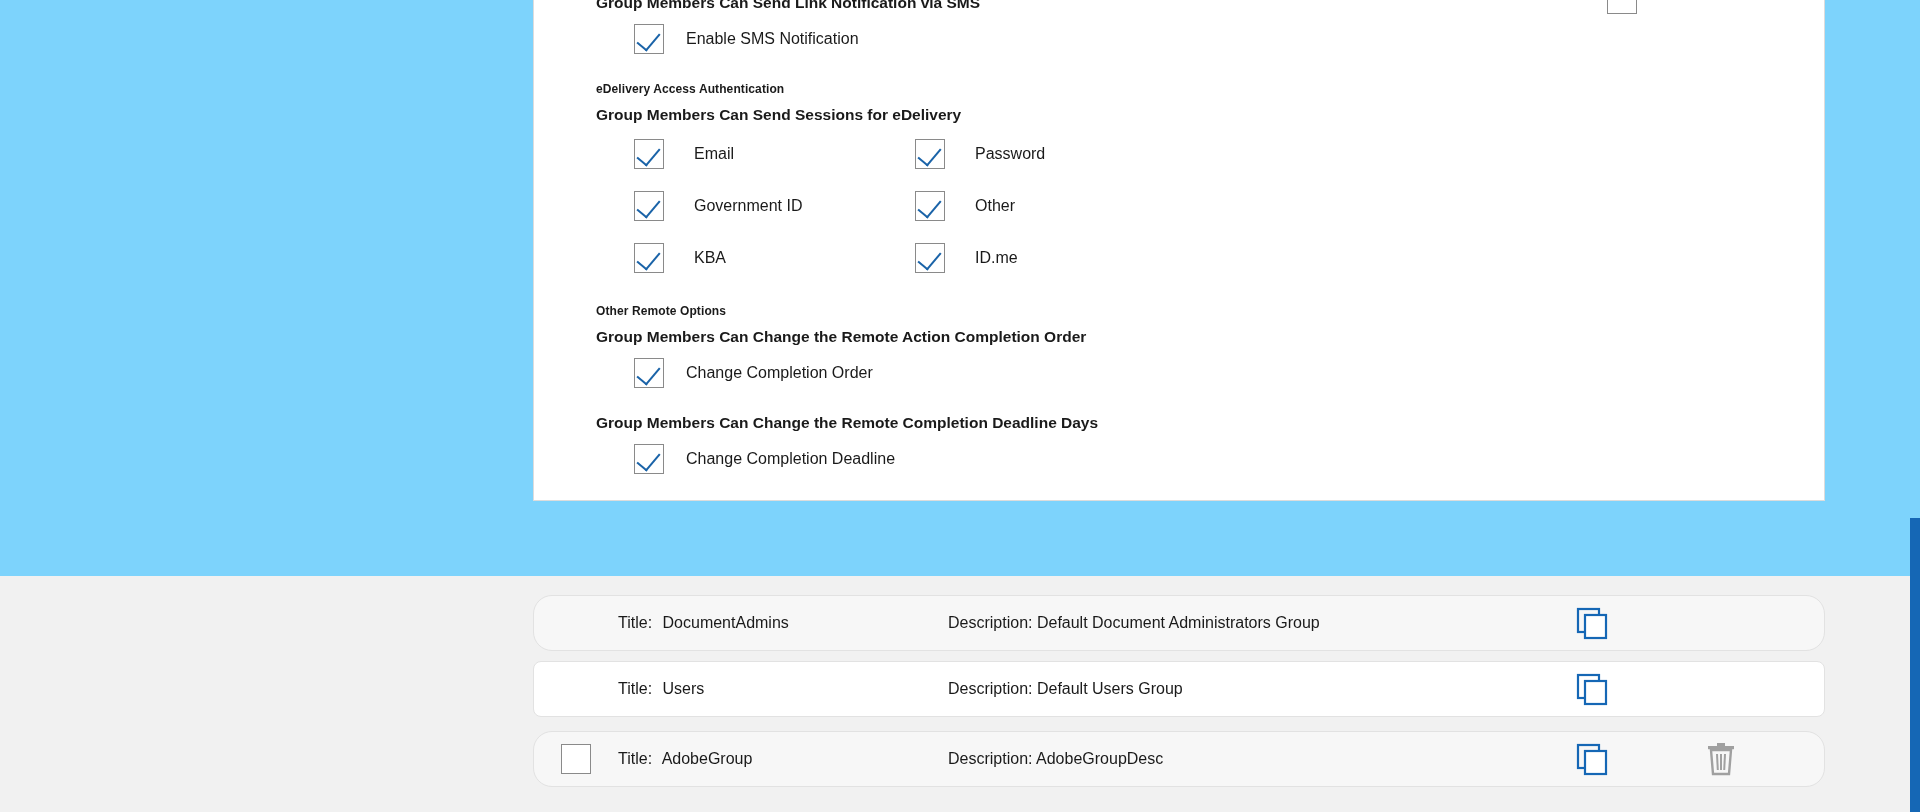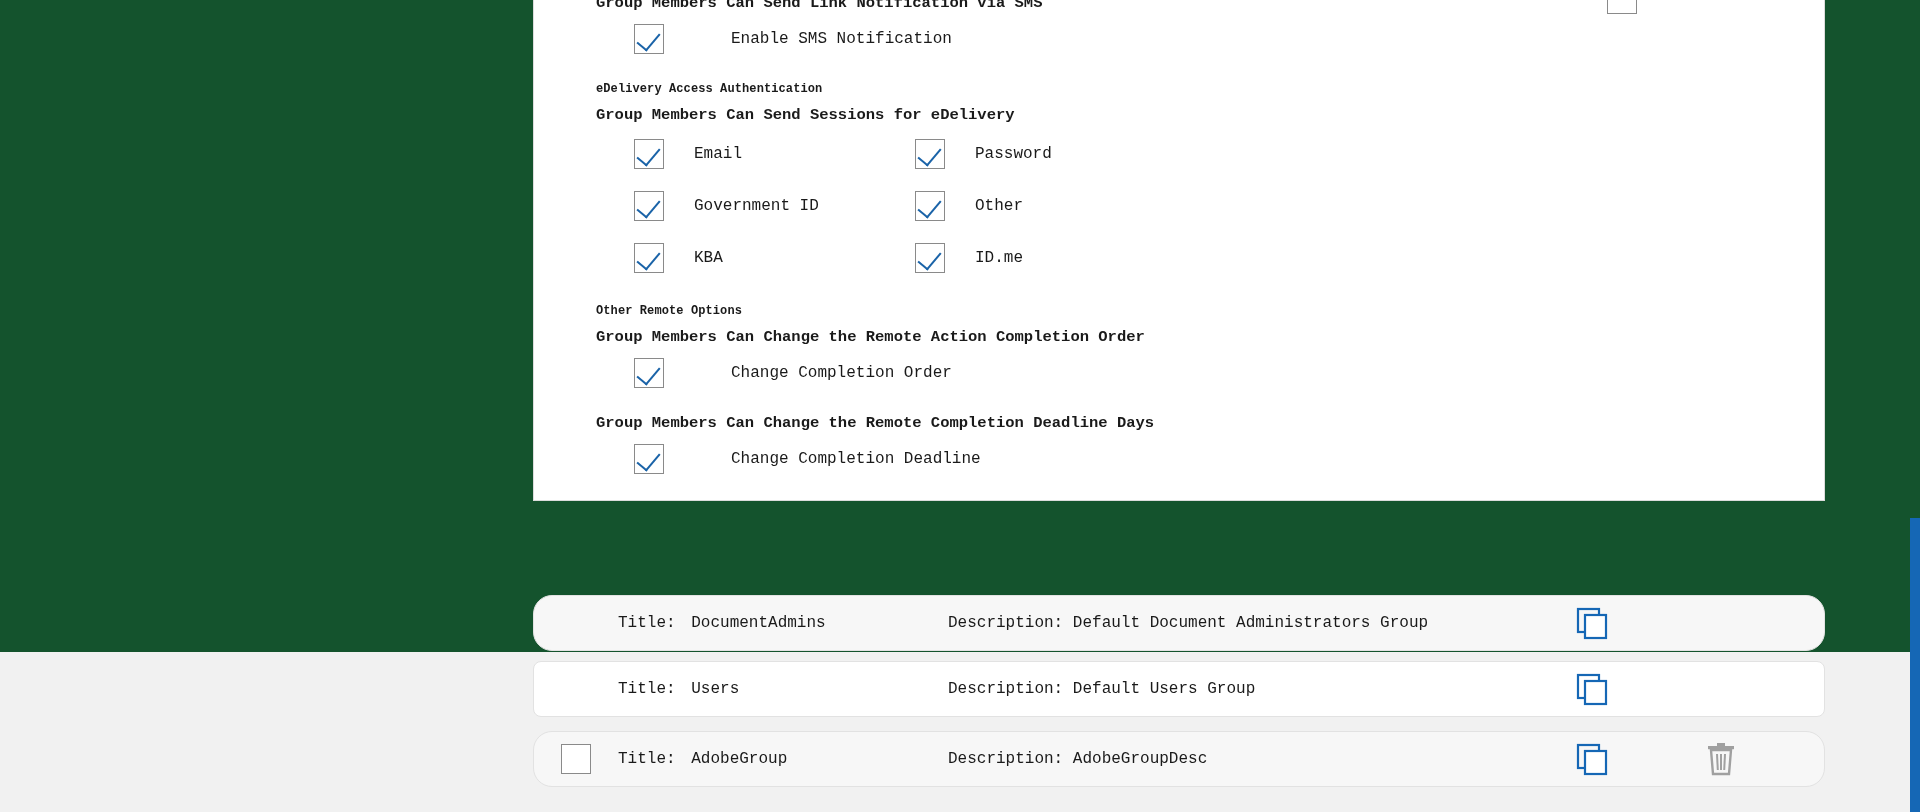--- a/index.html
+++ b/index.html
@@ -7,23 +7,22 @@
     padding: 0;
     background: #f1f1f1;
     width: 1920px;
     height: 812px;
     overflow: hidden;
     font-family: "Liberation Sans", sans-serif;
   }
   .page {
     position: relative;
     width: 1920px;
-    height: 652px;
-    background: #14532d;
-    font-family: Liberation Mono, monospace;
+    height: 576px;
+    background: #7dd3fc;
   }
 
   
   .panel {
     position: absolute;
     left: 533px;
     top: 0;
     width: 1292px;
     background: #ffffff;
     border: 1px solid #dcdcdc;
@@ -51,21 +50,20 @@
     margin: 8px 0 4px 0;
   }
   .sub-title.tight { margin-top: 2px; }
 
   
   .cb-row {
     display: flex;
     align-items: center;
     height: 46px;
     padding-left: 38px;
-    gap: 45px;
   }
   .cb-col-wrap {
     display: flex;
     padding-left: 38px;
   }
   .cb-col {
     display: flex;
     flex-direction: column;
   }
   .cb-col.first { width: 281px; }

